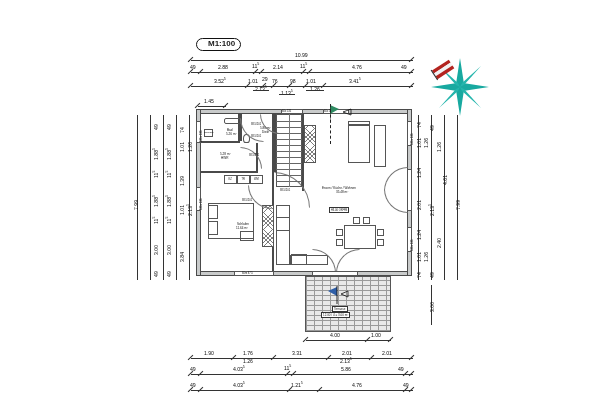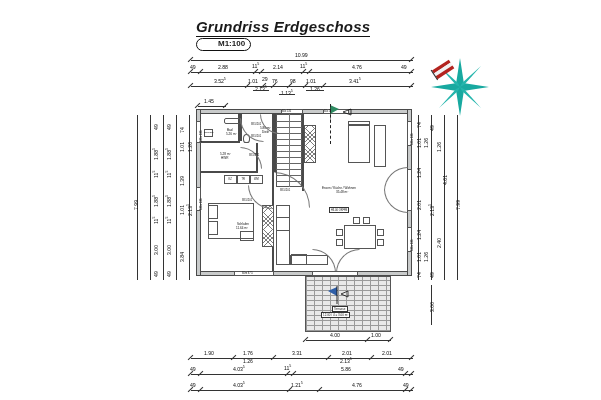--- a/index.html
+++ b/index.html
@@ -16,21 +16,21 @@
     font-size:15px;font-style:italic;font-weight:700;
     letter-spacing:.2px;
     border-bottom:1.5px solid #111;
     padding-bottom:1px;
     white-space:nowrap;
   }
   .scale-pill{
     position:absolute;left:196px;top:38px;
     font-size:8px;font-weight:700;
     border:1px solid #111;border-radius:7px;
-    padding:0px 5px 1px 21px;
+    padding:0px 5px 1px 11px;
     line-height:10px;
   }
 
   
   .dim{
     position:absolute;font-size:5.2px;line-height:5.5px;
     white-space:nowrap;color:#111;letter-spacing:-0.1px;
   }
   .dim sup{font-size:3.6px;vertical-align:super;line-height:0;}
   .vdim{
@@ -87,21 +87,20 @@
   #compass{position:absolute;left:425px;top:52px;width:70px;height:70px;}
 
   
   .flag{position:absolute;}
 </style>
 </head>
 <body>
 
 <div id="root">
 
-  <div class="title">Grundriss Erdgeschoss</div>
   <div class="scale-pill">M1:100</div>
 
   <div id="compass">
     <svg width="70" height="70" viewBox="0 0 70 70">
       <g>
         <polygon points="35,6 39,32 35,38 31,32" fill="#18a9a0"></polygon>
         <polygon points="35,64 39,38 35,32 31,38" fill="#18a9a0"></polygon>
         <polygon points="6,35 32,39 38,35 32,31" fill="#18a9a0"></polygon>
         <polygon points="64,35 38,39 32,35 38,31" fill="#18a9a0"></polygon>
         <polygon points="14,14 33,31 35,35 31,33" fill="#23b5ac"></polygon>

